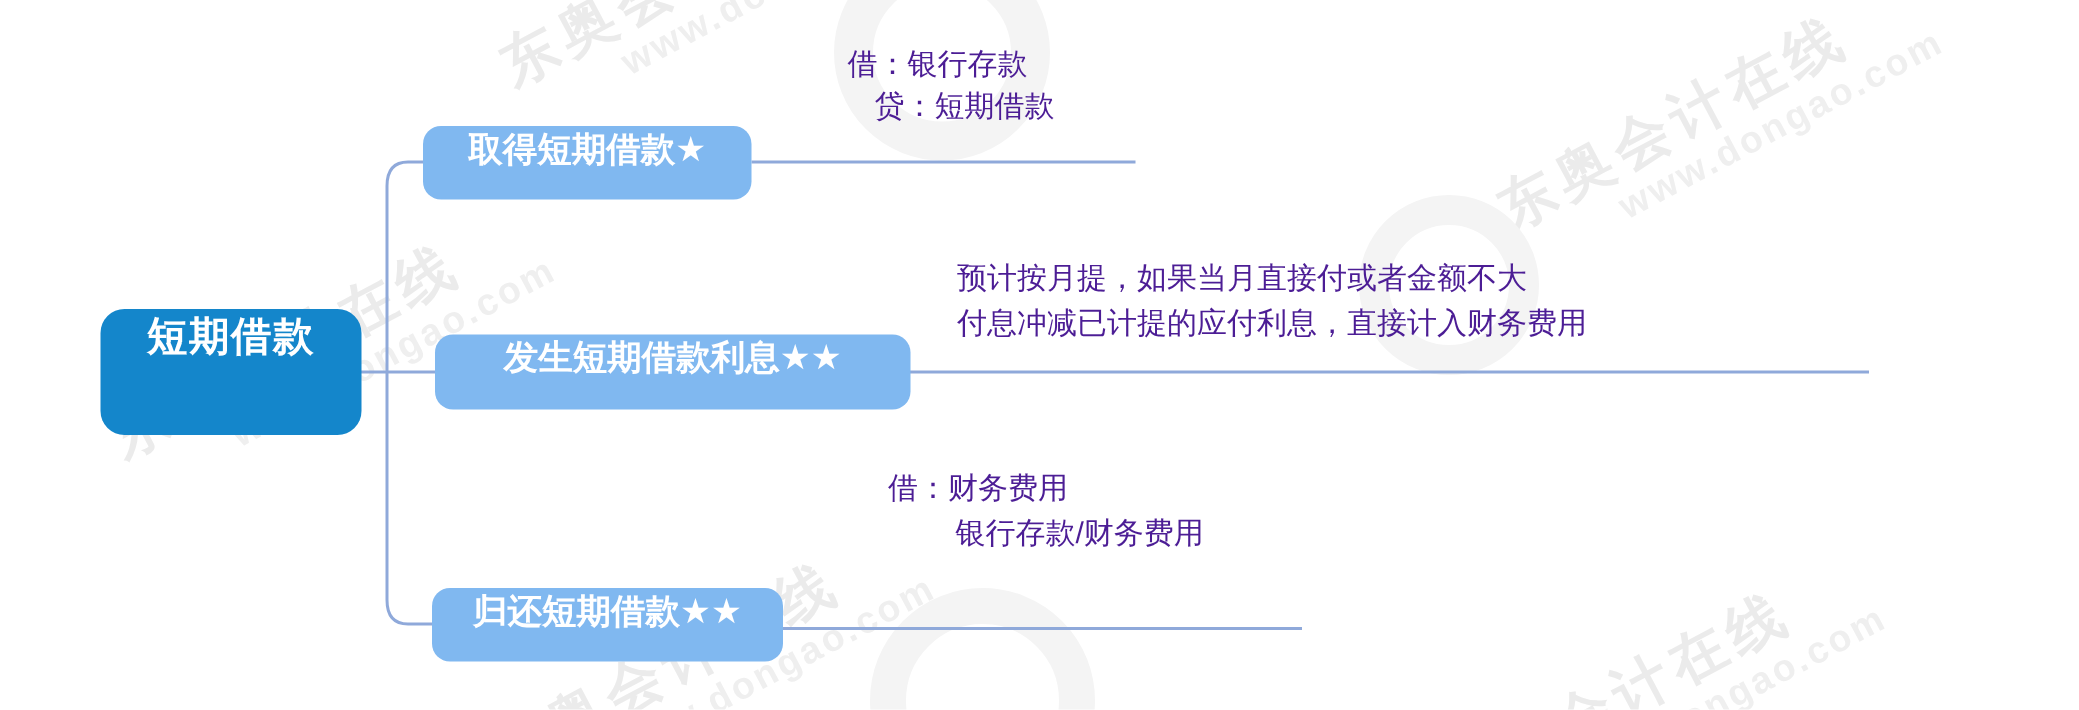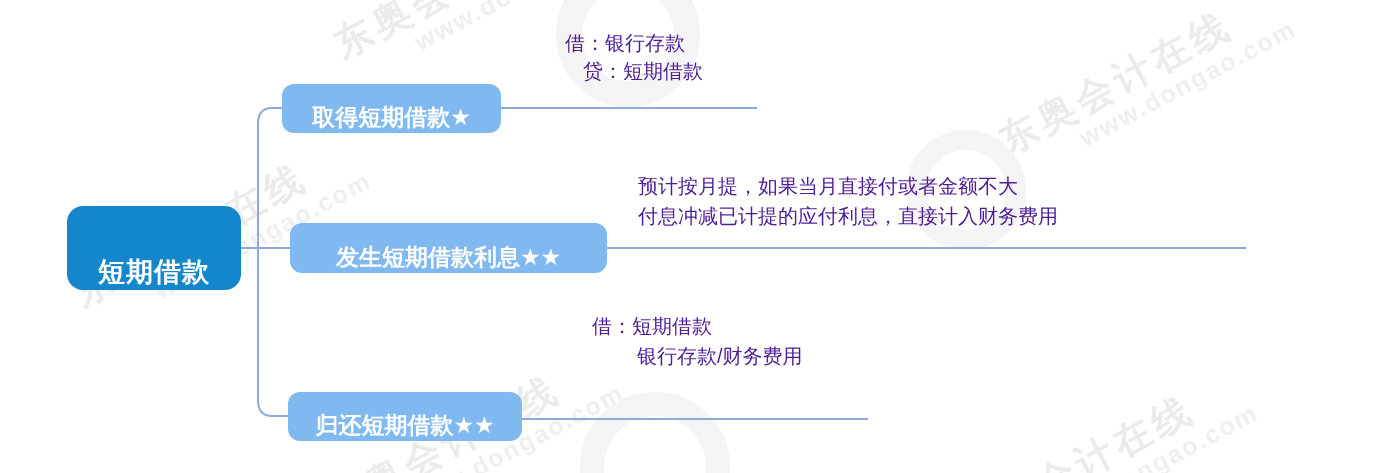--- a/index.html
+++ b/index.html
@@ -24,21 +24,21 @@
     border-style:solid;border-color:#f4f4f4;
     pointer-events:none;
   }
 
   
   svg.links{position:absolute;left:0;top:0;z-index:1;}
 
   
   .node{
     position:absolute;z-index:2;
-    display:flex;align-items:flex-end;justify-content:center;
+    display:flex;align-items:flex-start;justify-content:center;
     color:#ffffff;font-weight:bold;white-space:nowrap;
   }
   .node-root{
     left:67px;top:206px;width:174px;height:84px;
     background:#1486cb;border-radius:16px;
     font-size:27px;letter-spacing:1px;
   }
   .node-branch{
     background:#80b8f0;border-radius:12px;font-size:23px;
   }
@@ -118,17 +118,17 @@
     <div>借：银行存款</div>
     <div class="ind-18">贷：短期借款</div>
   </div>
 
   <div class="note note-2">
     <div>预计按月提，如果当月直接付或者金额不大</div>
     <div>付息冲减已计提的应付利息，直接计入财务费用</div>
   </div>
 
   <div class="note note-3">
-    <div>借：短期借款</div>
+    <div>借：财务费用</div>
     <div class="ind-45">银行存款/财务费用</div>
   </div>
 
 </div>
 
 </body></html>

